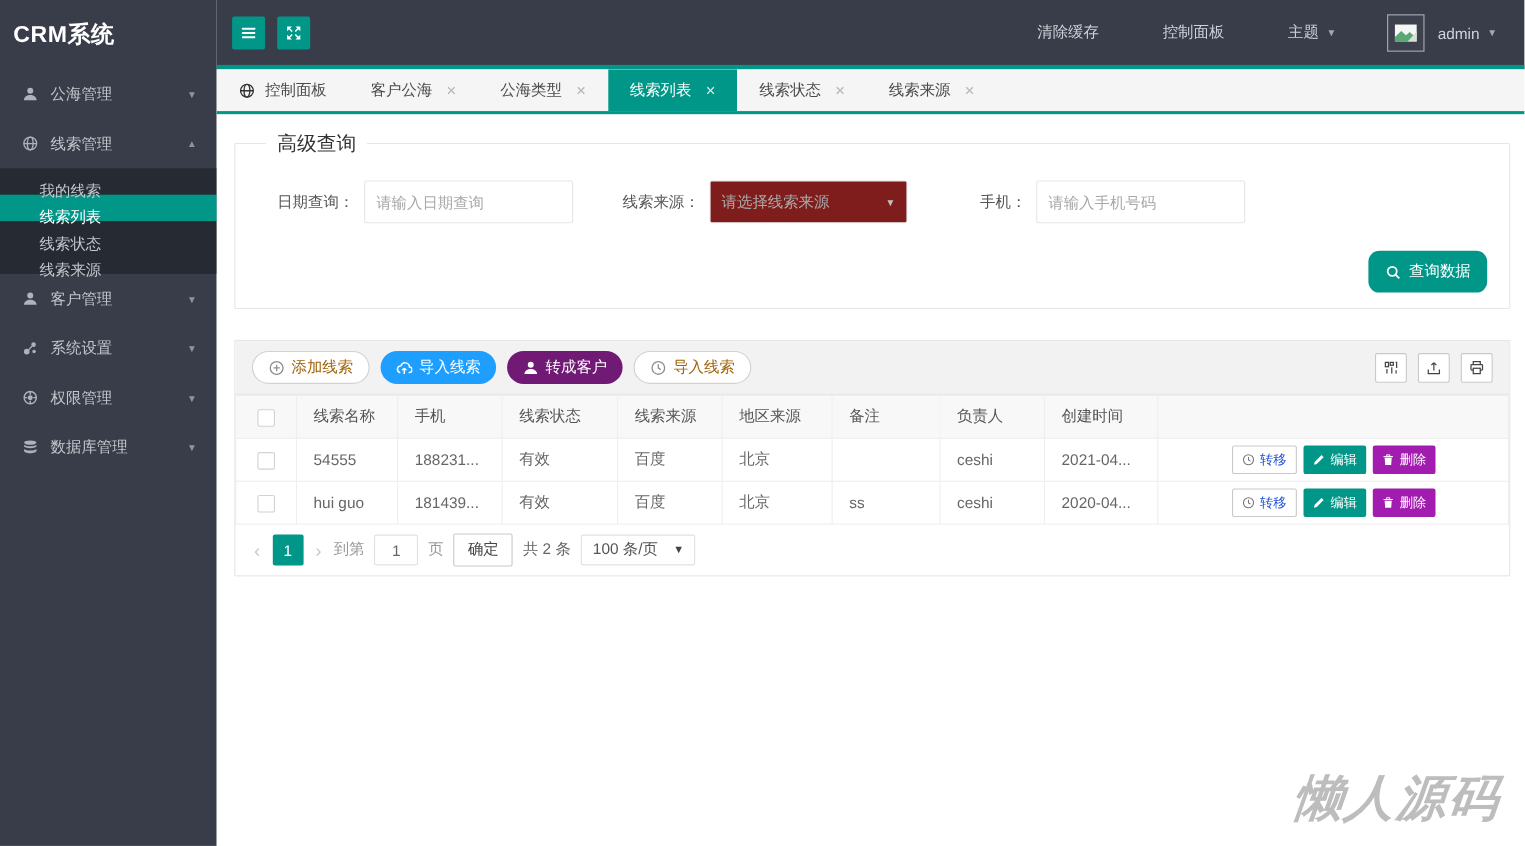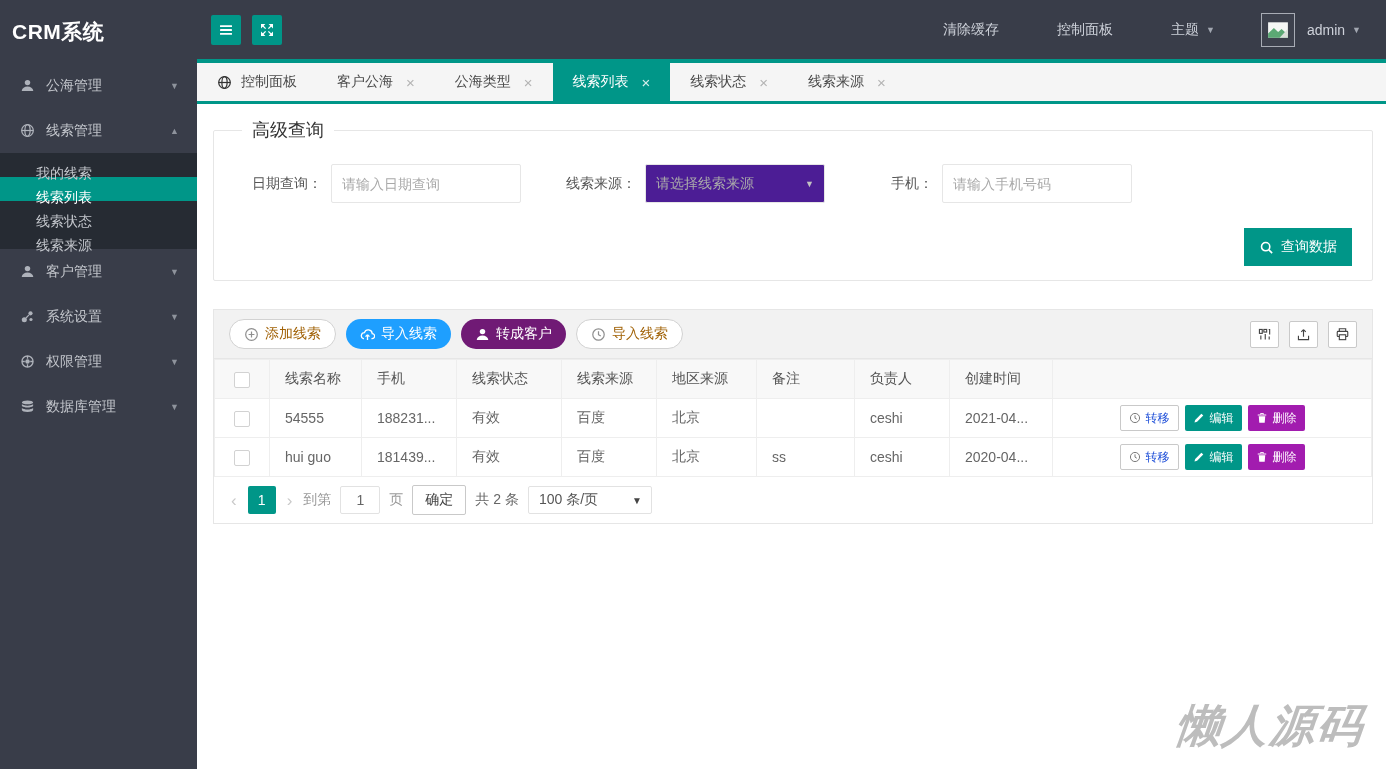--- a/index.html
+++ b/index.html
@@ -41,24 +41,24 @@
   fieldset.query { border:1px solid #e6e6e6; border-radius:2px; padding:6px 20px 14px; }
   fieldset.query legend { font-size:18px; color:#333; padding:0 10px; margin-left:8px; }
   .qrow { display:flex; align-items:center; margin-top:16px; }
   .qgroup { display:flex; align-items:center; }
   .qgroup label { font-size:14px; color:#555; margin-right:9px; white-space:nowrap; }
   .qgroup.g1 label { min-width:88px; text-align:right; }
   .qgroup.g2 { margin-left:45px; }
   .qgroup.g3 { margin-left:66px; }
   .q-input { width:190px; height:39px; border:1px solid #e6e6e6; border-radius:2px; padding:0 10px; font-size:14px; color:#666; font-family:inherit; }
   .q-input::placeholder { color:#a9a9a9; }
-  .select-box { width:180px; height:39px; border:1px solid #e6e6e6; border-radius:2px; background:#4c1d95; display:flex; align-items:center; padding:0 26px 0 10px; font-size:14px; color:#aaa; position:relative; cursor:pointer; }
+  .select-box { width:180px; height:39px; border:1px solid #e6e6e6; border-radius:2px; background:#7f1d1d; display:flex; align-items:center; padding:0 26px 0 10px; font-size:14px; color:#aaa; position:relative; cursor:pointer; }
   .select-box .caret { position:absolute; right:10px; font-size:9px; color:#c2c2c2; }
   .qsubmit { display:flex; justify-content:flex-end; margin-top:25px; }
-  .btn-query { background:#009688; color:#fff; border:none; border-radius:0; height:38px; padding:0 15px; font-size:14px; display:flex; align-items:center; gap:7px; cursor:pointer; font-family:inherit; }
+  .btn-query { background:#009688; color:#fff; border:none; border-radius:10px; height:38px; padding:0 15px; font-size:14px; display:flex; align-items:center; gap:7px; cursor:pointer; font-family:inherit; }
 
   
   .table-card { margin-top:28px; border:1px solid #e6e6e6; }
   .toolbar { background:#f2f2f2; border-bottom:1px solid #e6e6e6; padding:9px 15px; display:flex; align-items:center; }
   .pill { height:30px; border-radius:15px; padding:0 14px; font-size:14px; display:flex; align-items:center; gap:6px; margin-right:10px; cursor:pointer; font-family:inherit; }
   .pill.outline { background:#fff; border:1px solid #d2d2d2; color:#a16207; }
   .pill.outline .icon { color:#8f8f8f; }
   .pill.blue { background:#1E9FFF; border:none; color:#fff; }
   .pill.yellow { background:#701a75; border:none; color:#fff; }
   .tools { margin-left:auto; display:flex; gap:10px; }
@@ -75,21 +75,21 @@
   .act.outline .icon { color:#777; }
   .act.teal { background:#009688; border:none; color:#fff; }
   .act.red { background:#a21caf; border:none; color:#fff; }
 
   .pager { display:flex; align-items:center; padding:8px 15px; font-size:14px; color:#666; gap:9px; }
   .pg-arrow { color:#c9c9c9; font-size:17px; padding:0 2px; cursor:pointer; background:none; border:none; line-height:1; }
   .pg-cur { min-width:28px; height:28px; background:#009688; color:#fff; border-radius:2px; display:flex; align-items:center; justify-content:center; padding:0 9px; cursor:pointer; }
   .pg-dim { color:#999; }
   .pg-input { width:40px; height:28px; border:1px solid #e2e2e2; border-radius:2px; text-align:center; font-size:14px; color:#666; font-family:inherit; }
   .pg-confirm { height:30px; background:#fff; border:1px solid #c9c9c9; border-radius:2px; padding:0 12px; font-size:14px; color:#444; cursor:pointer; font-family:inherit; }
-  .pg-size { height:28px; border:1px solid #e2e2e2; border-radius:2px; background:#fff; display:flex; align-items:center; padding:0 10px; font-size:14px; color:#555; position:relative; width:124px; cursor:pointer; }
+  .pg-size { height:28px; border:1px solid #e2e2e2; border-radius:2px; background:#fff; display:flex; align-items:center; padding:0 10px; font-size:14px; color:#555; position:relative; width:104px; cursor:pointer; }
   .pg-size .caret { position:absolute; right:9px; font-size:10px; color:#444; }
 
   .watermark { position:absolute; right:22px; bottom:13px; font-size:45px; font-weight:bold; font-style:italic; color:#bdbdbd; transform:skewX(-6deg); letter-spacing:2px; pointer-events:none; }
 
   .icon svg { display:block; }
 </style>
 </head>
 <body>
 
 <aside class="sidebar">

